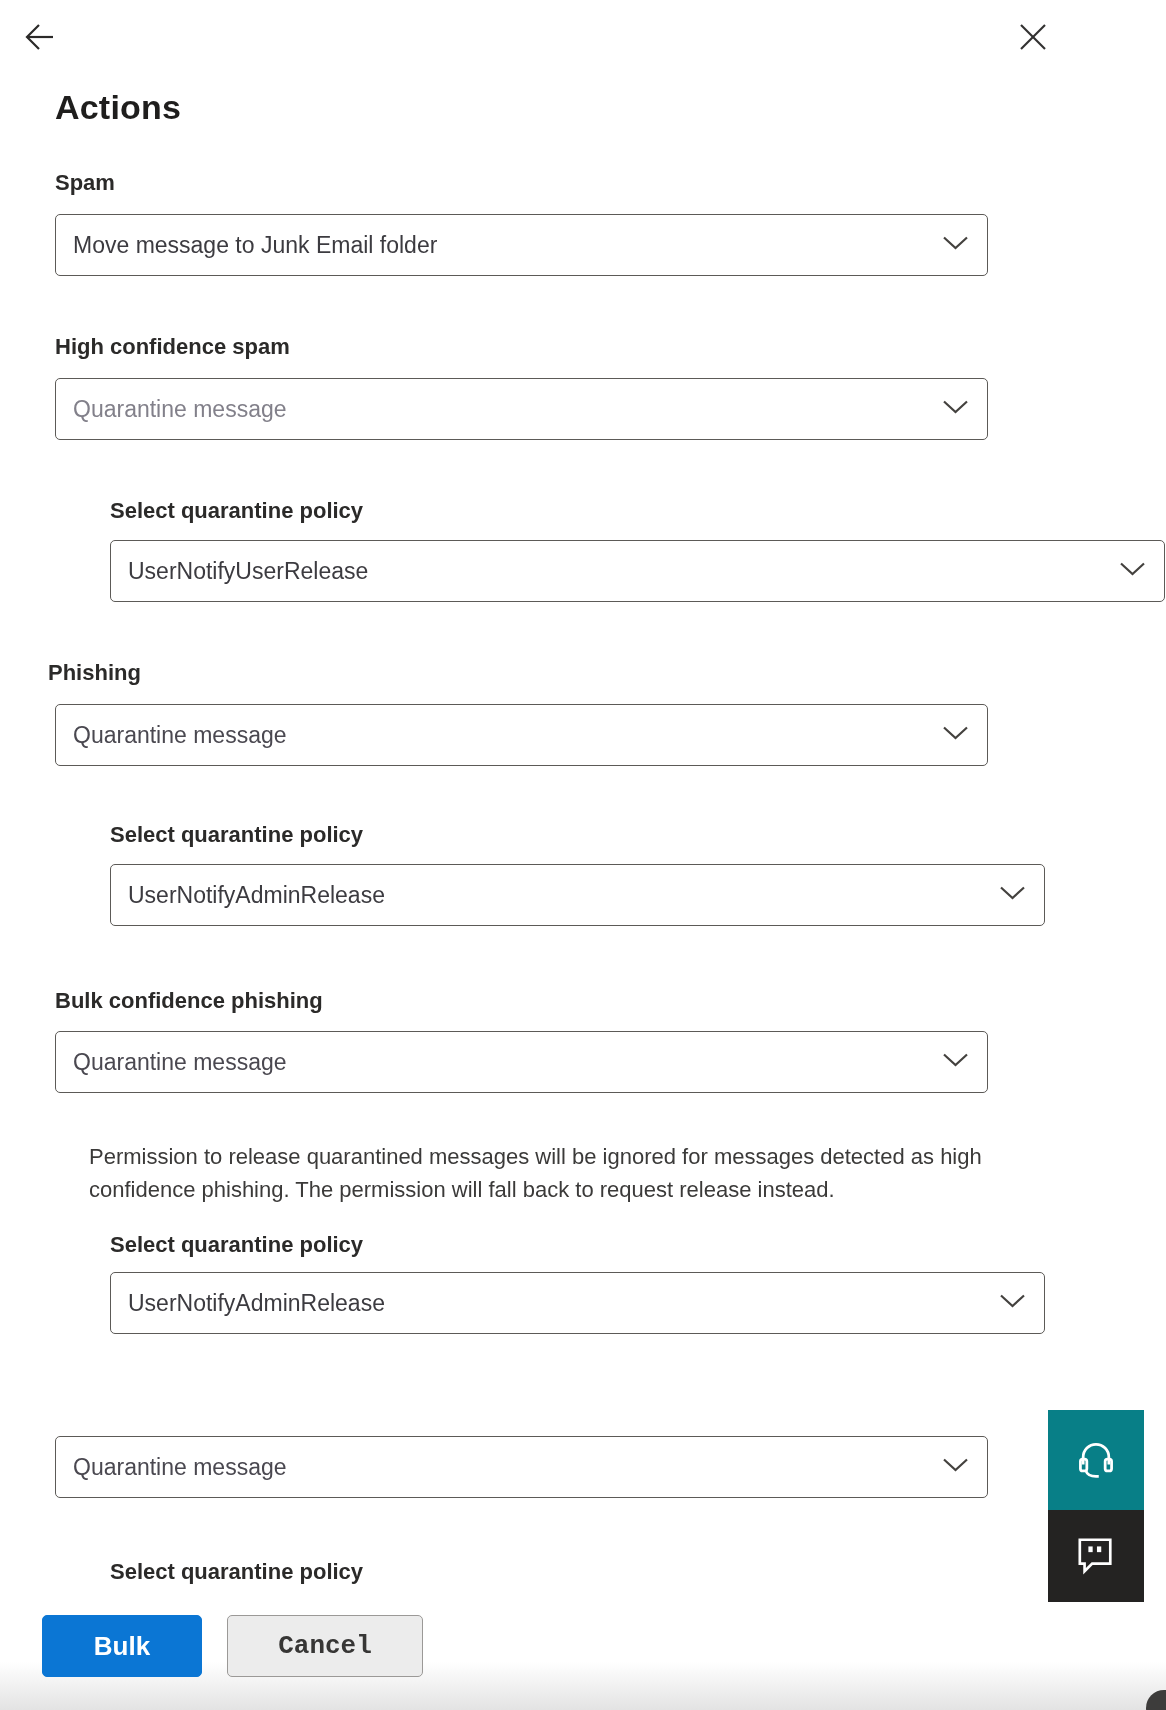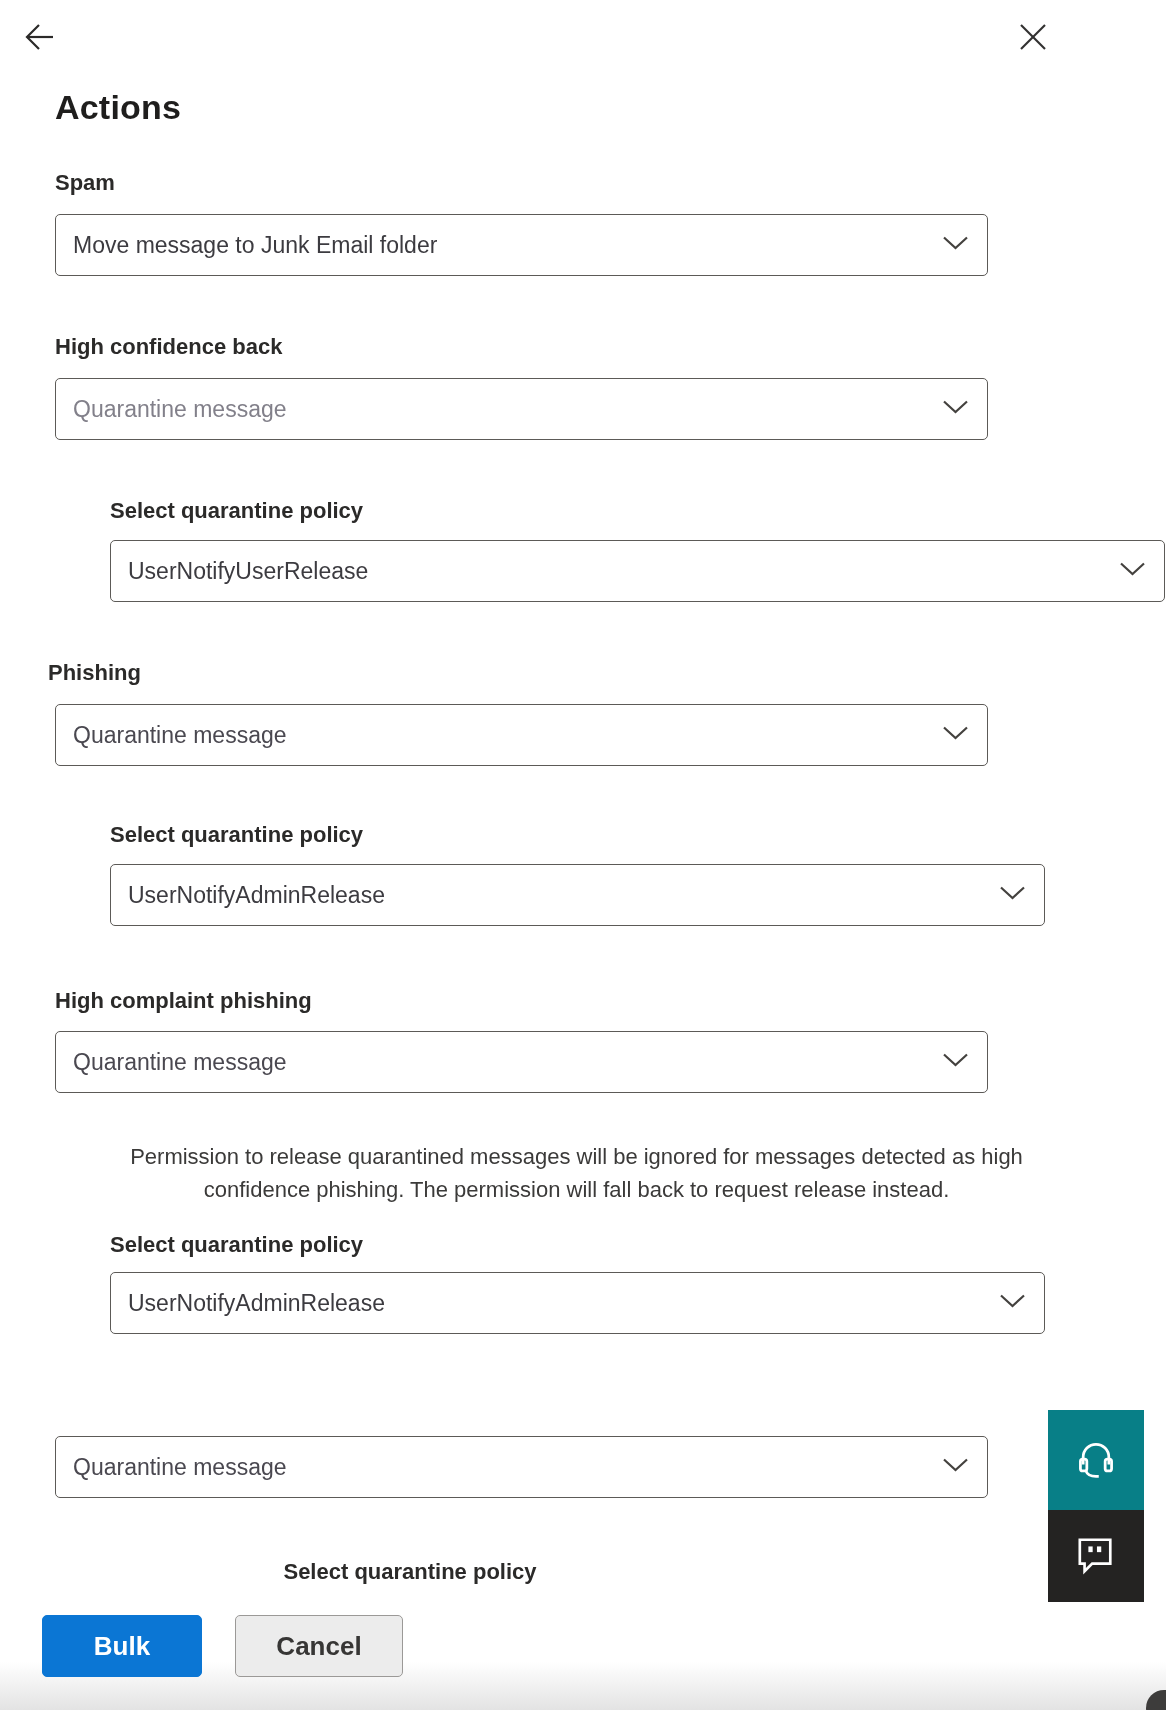--- a/index.html
+++ b/index.html
@@ -1,20 +1,20 @@
 <!DOCTYPE html>
 <html style="--accent: #0b76d4; --help-teal: #087f87; --feedback-dark: #242322; --select-border: #5c5a57;"><head>
 <meta charset="utf-8">
 <style>
   html,body{margin:0;padding:0;background:#fff;}
   .screen{
     position:relative;width:1166px;height:1710px;overflow:hidden;background:#fff;
     font-family:"Liberation Sans", sans-serif;color:#2b2a29;
   }
-  .abs{position:absolute;text-align:center;}
+  .abs{position:absolute;}
   .icon-btn{background:none;border:none;padding:0;cursor:pointer;line-height:0;}
   h1.title{margin:0;font-size:34px;font-weight:700;color:#1f1e1d;letter-spacing:.2px;}
   .field-label{font-size:22px;font-weight:600;color:#2b2a29;}
   .select{
     box-sizing:border-box;height:62px;border:1.5px solid var(--select-border,#5c5a57);
     border-radius:5px;background:#fff;display:flex;align-items:center;
     padding:0 56px 0 17px;cursor:pointer;
   }
   .select .value{font-size:23px;color:#3c3b40;white-space:nowrap;overflow:hidden;}
   .select .value.muted{color:#82808a;}
@@ -63,21 +63,21 @@
   <div class="field-label abs" style="left:55px;top:170px;">Spam</div>
   <div class="select abs" style="left:55px;top:214px;width:933px;" role="combobox">
     <span class="value">Move message to Junk Email folder</span>
     <span class="chev">
       <svg width="27" height="15" viewBox="0 0 27 15">
           <polyline points="2,2 13.5,12.5 25,2" fill="none" stroke="#44423f" stroke-width="2.2"></polyline>
         </svg>
     </span>
   </div>
 
-  <div class="field-label abs" style="left:55px;top:334px;">High confidence back</div>
+  <div class="field-label abs" style="left:55px;top:334px;">High confidence spam</div>
   <div class="select abs" style="left:55px;top:378px;width:933px;" role="combobox">
     <span class="value muted">Quarantine message</span>
     <span class="chev">
       <svg width="27" height="15" viewBox="0 0 27 15">
           <polyline points="2,2 13.5,12.5 25,2" fill="none" stroke="#44423f" stroke-width="2.2"></polyline>
         </svg>
     </span>
   </div>
 
   <div class="field-label abs" style="left:110px;top:498px;">Select quarantine policy</div>
@@ -103,21 +103,21 @@
   <div class="field-label abs" style="left:110px;top:822px;">Select quarantine policy</div>
   <div class="select abs" style="left:110px;top:864px;width:935px;" role="combobox">
     <span class="value">UserNotifyAdminRelease</span>
     <span class="chev">
       <svg width="27" height="15" viewBox="0 0 27 15">
           <polyline points="2,2 13.5,12.5 25,2" fill="none" stroke="#44423f" stroke-width="2.2"></polyline>
         </svg>
     </span>
   </div>
 
-  <div class="field-label abs" style="left:55px;top:988px;">High complaint phishing</div>
+  <div class="field-label abs" style="left:55px;top:988px;">Bulk confidence phishing</div>
   <div class="select abs" style="left:55px;top:1031px;width:933px;" role="combobox">
     <span class="value mid">Quarantine message</span>
     <span class="chev">
       <svg width="27" height="15" viewBox="0 0 27 15">
           <polyline points="2,2 13.5,12.5 25,2" fill="none" stroke="#44423f" stroke-width="2.2"></polyline>
         </svg>
     </span>
   </div>
 
   <div class="note abs" style="left:55px;top:1140px;width:975px;margin-left:34px;">Permission to release quarantined messages will be ignored for messages detected as high confidence phishing. The permission will fall back to request release instead.</div>
@@ -142,21 +142,21 @@
   </div>
 
   <div class="clip-label abs" style="left:110px;top:1559px;width:600px;">
     <span class="field-label">Select quarantine policy</span>
   </div>
 
   <div class="footer-bg abs" style="left:0;top:1587px;width:1166px;height:123px;"></div>
   <div class="footer-grad abs" style="left:0;top:1662px;width:1166px;height:48px;"></div>
 
   <button class="btn btn-primary abs" style="left:42px;top:1615px;width:160px;">Bulk</button>
-  <button class="btn btn-secondary abs" style="left:235px;top:1615px;width:168px;">Cancel</button>
+  <button class="btn btn-secondary abs" style="left:227px;top:1615px;width:196px;font-family:Liberation Mono, monospace;">Cancel</button>
 
   <button class="float-btn float-help abs" style="left:1048px;top:1410px;width:96px;height:100px;">
     <span>
       <svg width="44" height="44" viewBox="0 0 48 48">
         <path d="M10,30 v-8 a14,14 0 0 1 28,0 v8" fill="none" stroke="#fff" stroke-width="3"></path>
         <rect x="7" y="24" width="7" height="13" rx="2.5" fill="none" stroke="#fff" stroke-width="3"></rect>
         <rect x="34" y="24" width="7" height="13" rx="2.5" fill="none" stroke="#fff" stroke-width="3"></rect>
         <path d="M13,37 q2,6 11,6 h3" fill="none" stroke="#fff" stroke-width="3"></path>
       </svg>
     </span>

